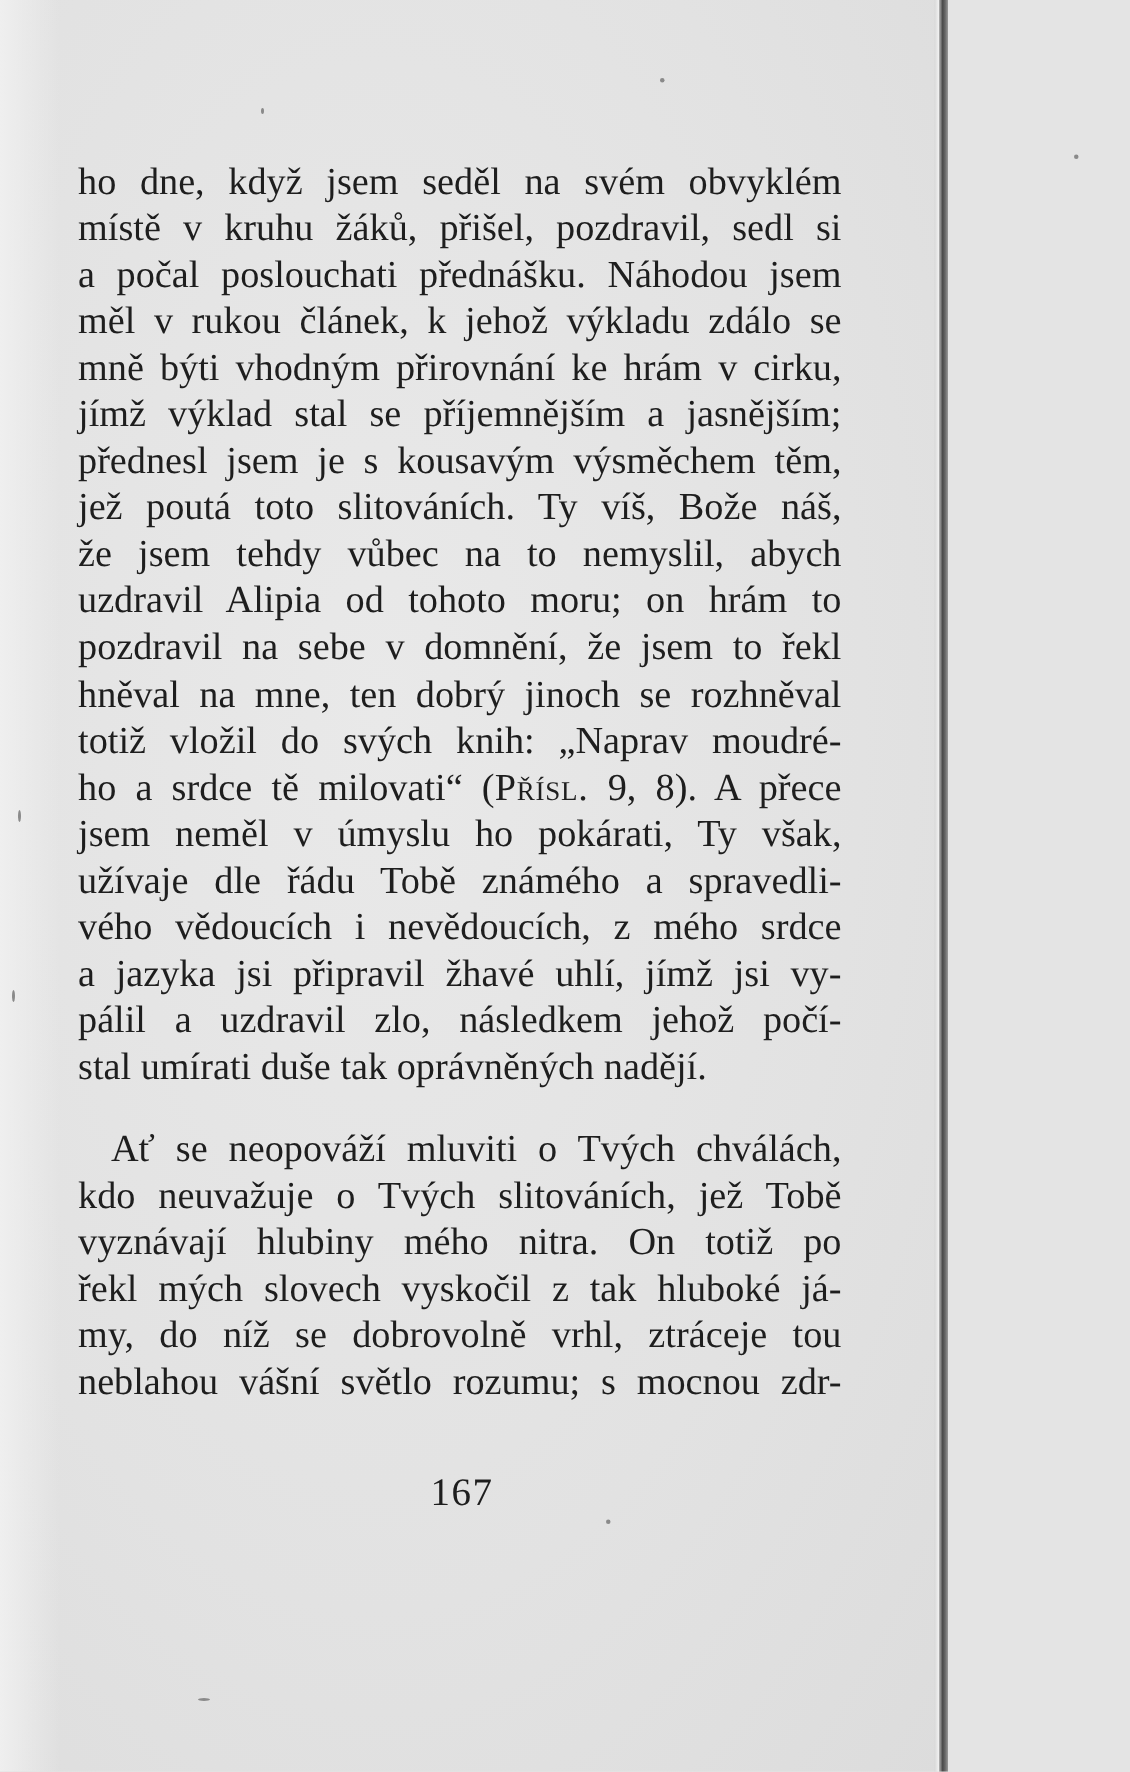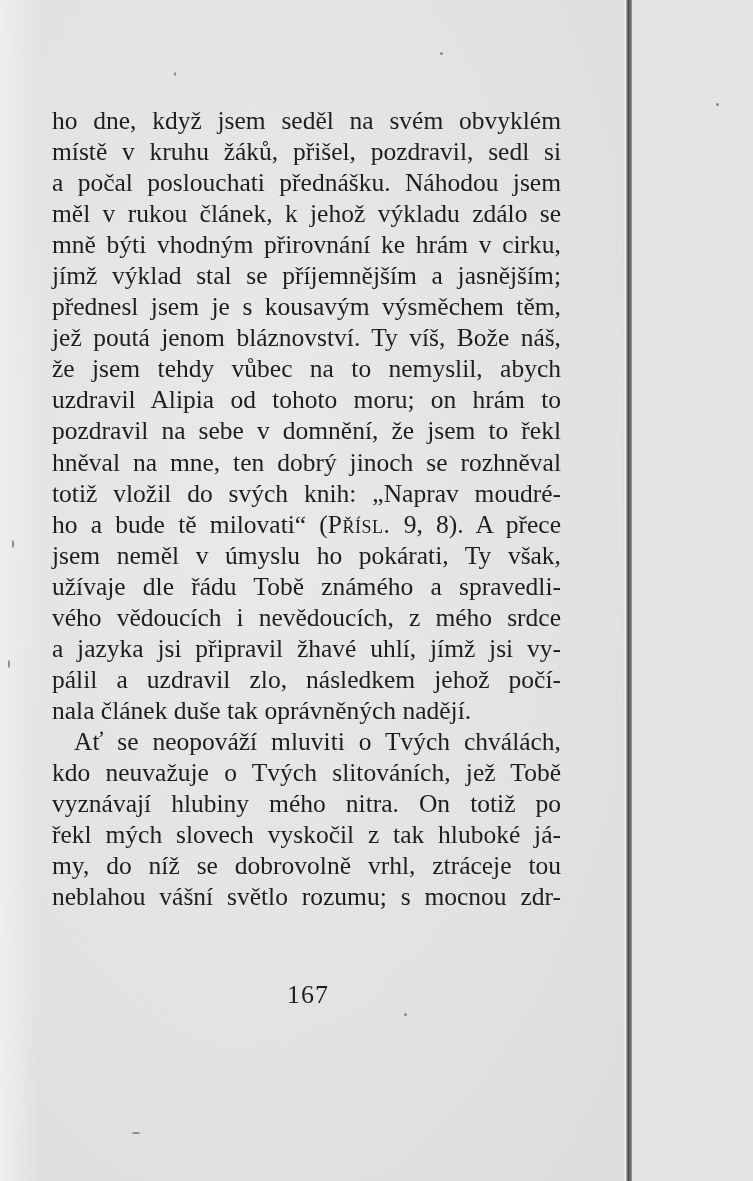--- a/index.html
+++ b/index.html
@@ -55,20 +55,21 @@
       white-space: nowrap;
       text-align: justify;
       text-align-last: justify;
       overflow: visible;
     }
     .line.last {
       text-align-last: left;
     }
     .line.indent {
       padding-left: 22px;
+      margin-top: 24px;
     }
     .sc {
       font-variant: small-caps;
       letter-spacing: 0.5px;
     }
     .page-number {
       position: absolute;
       left: 287px;
       top: 980px;
       font-family: "Liberation Serif", "DejaVu Serif", serif;
@@ -99,33 +100,33 @@
   <div class="speck" style="left:132px;top:1132px;width:8px;height:2px;"></div>
 
   <div class="text-block">
     <span class="line">ho dne, když jsem seděl na svém obvyklém</span>
     <span class="line">místě v kruhu žáků, přišel, pozdravil, sedl si</span>
     <span class="line">a počal poslouchati přednášku. Náhodou jsem</span>
     <span class="line">měl v rukou článek, k jehož výkladu zdálo se</span>
     <span class="line">mně býti vhodným přirovnání ke hrám v cirku,</span>
     <span class="line">jímž výklad stal se příjemnějším a jasnějším;</span>
     <span class="line">přednesl jsem je s kousavým výsměchem těm,</span>
-    <span class="line">jež poutá jenom bláznovství. Ty víš, Bože náš,</span>
+    <span class="line">jež poutá toto slitováních. Ty víš, Bože náš,</span>
     <span class="line">že jsem tehdy vůbec na to nemyslil, abych</span>
     <span class="line">uzdravil Alipia od tohoto moru; on hrám to</span>
     <span class="line">pozdravil na sebe v domnění, že jsem to řekl</span>
     <span class="line">hněval na mne, ten dobrý jinoch se rozhněval</span>
     <span class="line">totiž vložil do svých knih: „Naprav moudré-</span>
-    <span class="line"><span>ho a bude tě milovati“ (</span><span class="sc">Přísl.</span><span> 9, 8). A přece</span></span>
+    <span class="line"><span>ho a srdce tě milovati“ (</span><span class="sc">Přísl.</span><span> 9, 8). A přece</span></span>
     <span class="line">jsem neměl v úmyslu ho pokárati, Ty však,</span>
     <span class="line">užívaje dle řádu Tobě známého a spravedli-</span>
     <span class="line">vého vědoucích i nevědoucích, z mého srdce</span>
     <span class="line">a jazyka jsi připravil žhavé uhlí, jímž jsi vy-</span>
     <span class="line">pálil a uzdravil zlo, následkem jehož počí-</span>
-    <span class="line last">nala článek duše tak oprávněných nadějí.</span>
+    <span class="line last">stal umírati duše tak oprávněných nadějí.</span>
     <span class="line indent">Ať se neopováží mluviti o Tvých chválách,</span>
     <span class="line">kdo neuvažuje o Tvých slitováních, jež Tobě</span>
     <span class="line">vyznávají hlubiny mého nitra. On totiž po</span>
     <span class="line">řekl mých slovech vyskočil z tak hluboké já-</span>
     <span class="line">my, do níž se dobrovolně vrhl, ztráceje tou</span>
     <span class="line">neblahou vášní světlo rozumu; s mocnou zdr-</span>
   </div>
 
   <div class="page-number">167</div>
 </div>

